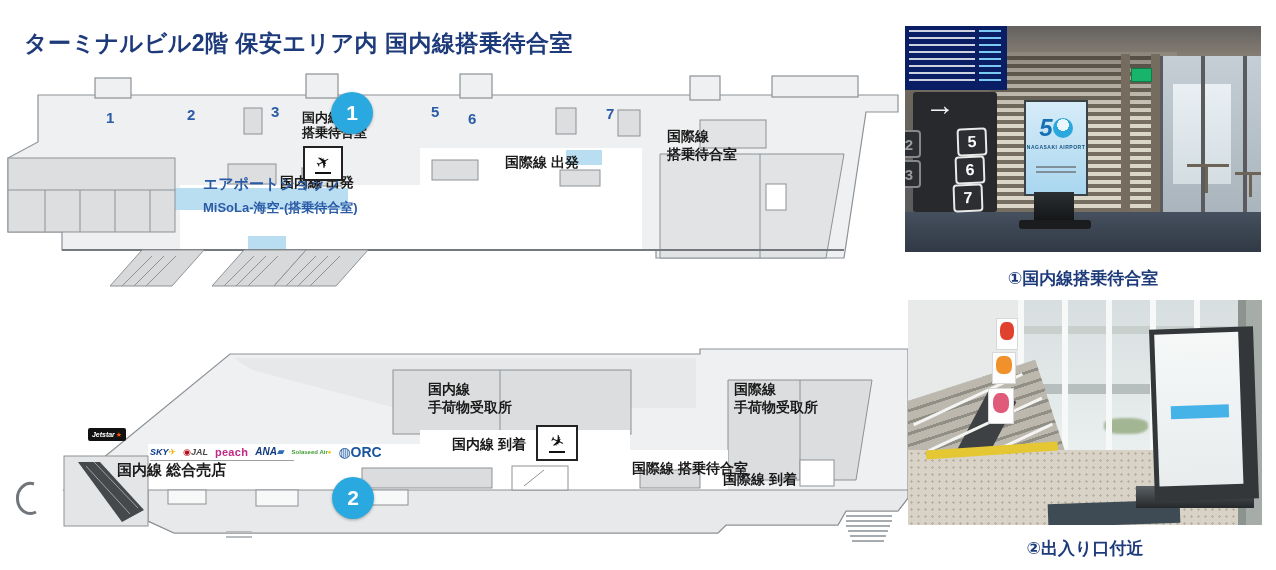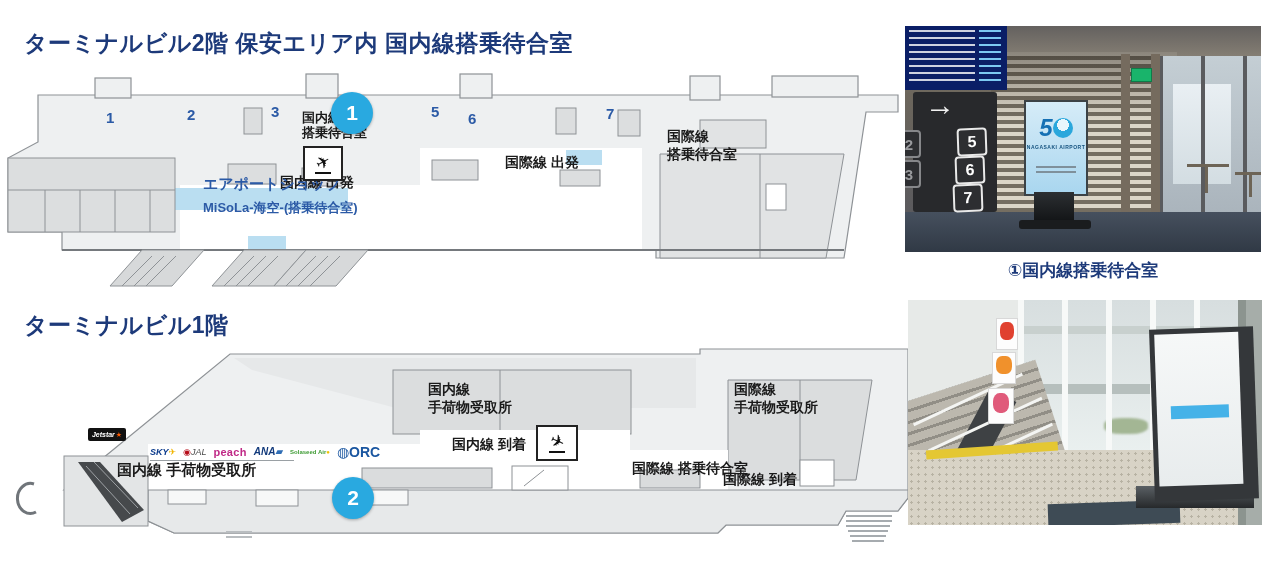--- a/index.html
+++ b/index.html
@@ -80,21 +80,20 @@
   #p2 .kbase2{left:228px;top:186px;width:118px;height:22px;background:linear-gradient(#5a6064,#26292b);z-index:2;}
   #p2 .rwall{left:338px;top:0;width:16px;height:225px;background:#a6ada9;}
   #p2 .rframe{left:330px;top:0;width:8px;height:225px;background:#8c948f;}
 </style>
 </head>
 <body>
 
 <div id="screen">
 
   <div class="ttl" style="left:24px;top:28px;">ターミナルビル2階 保安エリア内 国内線搭乗待合室</div>
-  <div class="ttl" style="left:24px;top:310px;">ターミナルビル1階</div>
 
   <svg style="left:0;top:70px;" width="912" height="225" viewBox="0 0 912 225">
     <g stroke="#8e9296" stroke-width="1.2" fill="#eef0f1">
       <path d="M38,25 L898,25 L898,42 L866,42 L844,188 L656,188 L656,180 L62,180 L62,162 L8,162 L8,88 L38,72 Z"></path>
       <rect x="95" y="8" width="36" height="20"></rect>
       <rect x="306" y="4" width="32" height="24"></rect>
       <rect x="460" y="4" width="32" height="24"></rect>
       <rect x="690" y="6" width="30" height="24"></rect>
       <rect x="772" y="6" width="86" height="21"></rect>
     </g>
@@ -194,29 +193,29 @@
     <path d="M846,168 H892 M846,173 H892 M846,178 H890 M848,183 H888 M850,188 H886 M852,193 H884" stroke="#a6abaf" stroke-width="2" fill="none"></path>
     <path d="M226,184 H252 M226,189 H252" stroke="#b9bdc0" stroke-width="2" fill="none"></path>
   </svg>
 
   <div class="abs" style="left:88px;top:428px;width:38px;height:13px;background:#111;border-radius:2px;display:flex;align-items:center;justify-content:center;gap:1px;z-index:4;">
     <span style="color:#fff;font-size:7px;font-weight:bold;font-style:italic;">Jetstar</span>
     <span style="color:#ff5a00;font-size:7px;">★</span>
   </div>
   <div class="abs" style="left:150px;top:445px;height:13px;display:flex;align-items:center;gap:7px;z-index:4;">
     <span style="color:#0b3b8c;font-weight:bold;font-style:italic;font-size:9px;"><span>SKY</span><span style="color:#f0b400;">✈</span></span>
-    <span style="font-size:9px;"><span style="color:#b60c18;">◉</span><span style="color:#4a4a4a;font-weight:normal;font-style:italic;">JAL</span></span>
+    <span style="font-size:9px;"><span style="color:#b60c18;">◉</span><span style="color:#4a4a4a;font-weight:bold;font-style:italic;">JAL</span></span>
     <span style="color:#c02a87;font-weight:bold;font-size:11px;letter-spacing:.3px;">peach</span>
     <span style="font-size:10px;"><span style="color:#10387a;font-weight:bold;font-style:italic;">ANA</span><span style="color:#2f6db5;">▰</span></span>
     <span style="color:#3f9c35;font-size:6px;font-weight:bold;"><span>Solaseed Air</span><span style="color:#f0c300;">●</span></span>
     <span style="color:#1a56a0;font-size:14px;font-weight:bold;"><span style="color:#1a56a0;">◍</span><span>ORC</span></span>
   </div>
   <div class="abs" style="left:150px;top:460px;width:144px;height:1px;background:#9aa0a4;"></div>
 
-  <div class="lbl" style="left:117px;top:462px;font-size:15px;">国内線 手荷物受取所</div>
+  <div class="lbl" style="left:117px;top:462px;font-size:15px;">国内線 総合売店</div>
   <div class="lbl" style="left:428px;top:382px;font-size:14px;">国内線</div>
   <div class="lbl" style="left:428px;top:400px;font-size:14px;">手荷物受取所</div>
   <div class="lbl" style="left:452px;top:437px;font-size:14px;">国内線 到着</div>
   <div class="plane-box" style="left:536px;top:425px;width:38px;height:32px;">
     <span class="pl" style="transform:rotate(24deg);">✈</span>
     <span class="bar"></span>
   </div>
   <div class="lbl" style="left:632px;top:461px;font-size:14px;">国際線 搭乗待合室</div>
   <div class="lbl" style="left:734px;top:382px;font-size:14px;">国際線</div>
   <div class="lbl" style="left:734px;top:400px;font-size:14px;">手荷物受取所</div>
@@ -250,21 +249,21 @@
     <div class="gboxp" style="left:-8px;top:104px;">2</div>
     <div class="gboxp" style="left:-8px;top:134px;">3</div>
     <div class="abs kscreen">
       <div class="klogo"><span>5</span><span class="zero"></span></div>
       <div class="kname">NAGASAKI AIRPORT</div>
       <div class="ktext"></div>
     </div>
     <div class="abs kstand"></div>
     <div class="abs kbase"></div>
   </div>
-  <div class="cap" style="left:905px;top:259px;width:356px;">①国内線搭乗待合室</div>
+  <div class="cap" style="left:905px;top:267px;width:356px;">①国内線搭乗待合室</div>
 
   <div class="photo" id="p2">
     <div class="abs glass"></div>
     <div class="abs green"></div>
     <div class="abs beam1"></div>
     <div class="abs beam2"></div>
     <div class="abs gmull"></div>
     <div class="abs stairzone">
       <div class="abs stairs"></div>
       <div class="abs esc"></div>
@@ -286,14 +285,15 @@
     <div class="abs mat"></div>
     <div class="abs kbase2"></div>
     <div class="abs kframe">
       <div class="kscreen2">
         <div class="kbar"></div>
       </div>
     </div>
     <div class="abs rframe"></div>
     <div class="abs rwall"></div>
   </div>
+  <div class="cap" style="left:908px;top:537px;width:354px;">②出入り口付近</div>
 
 </div>
 
 </body></html>

